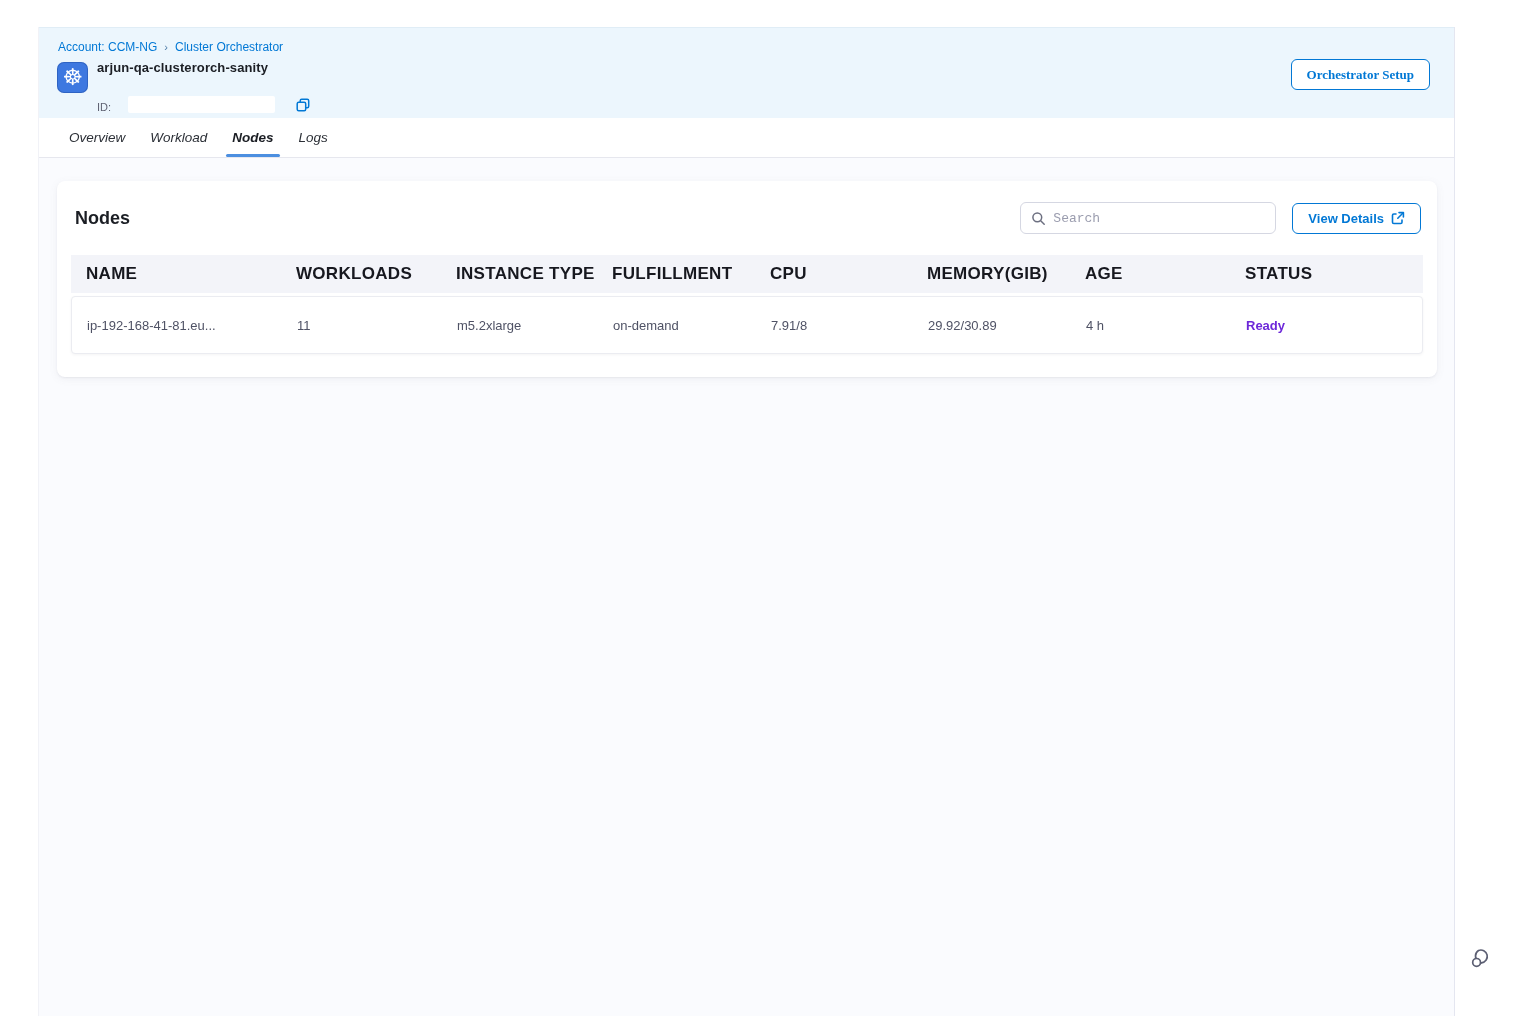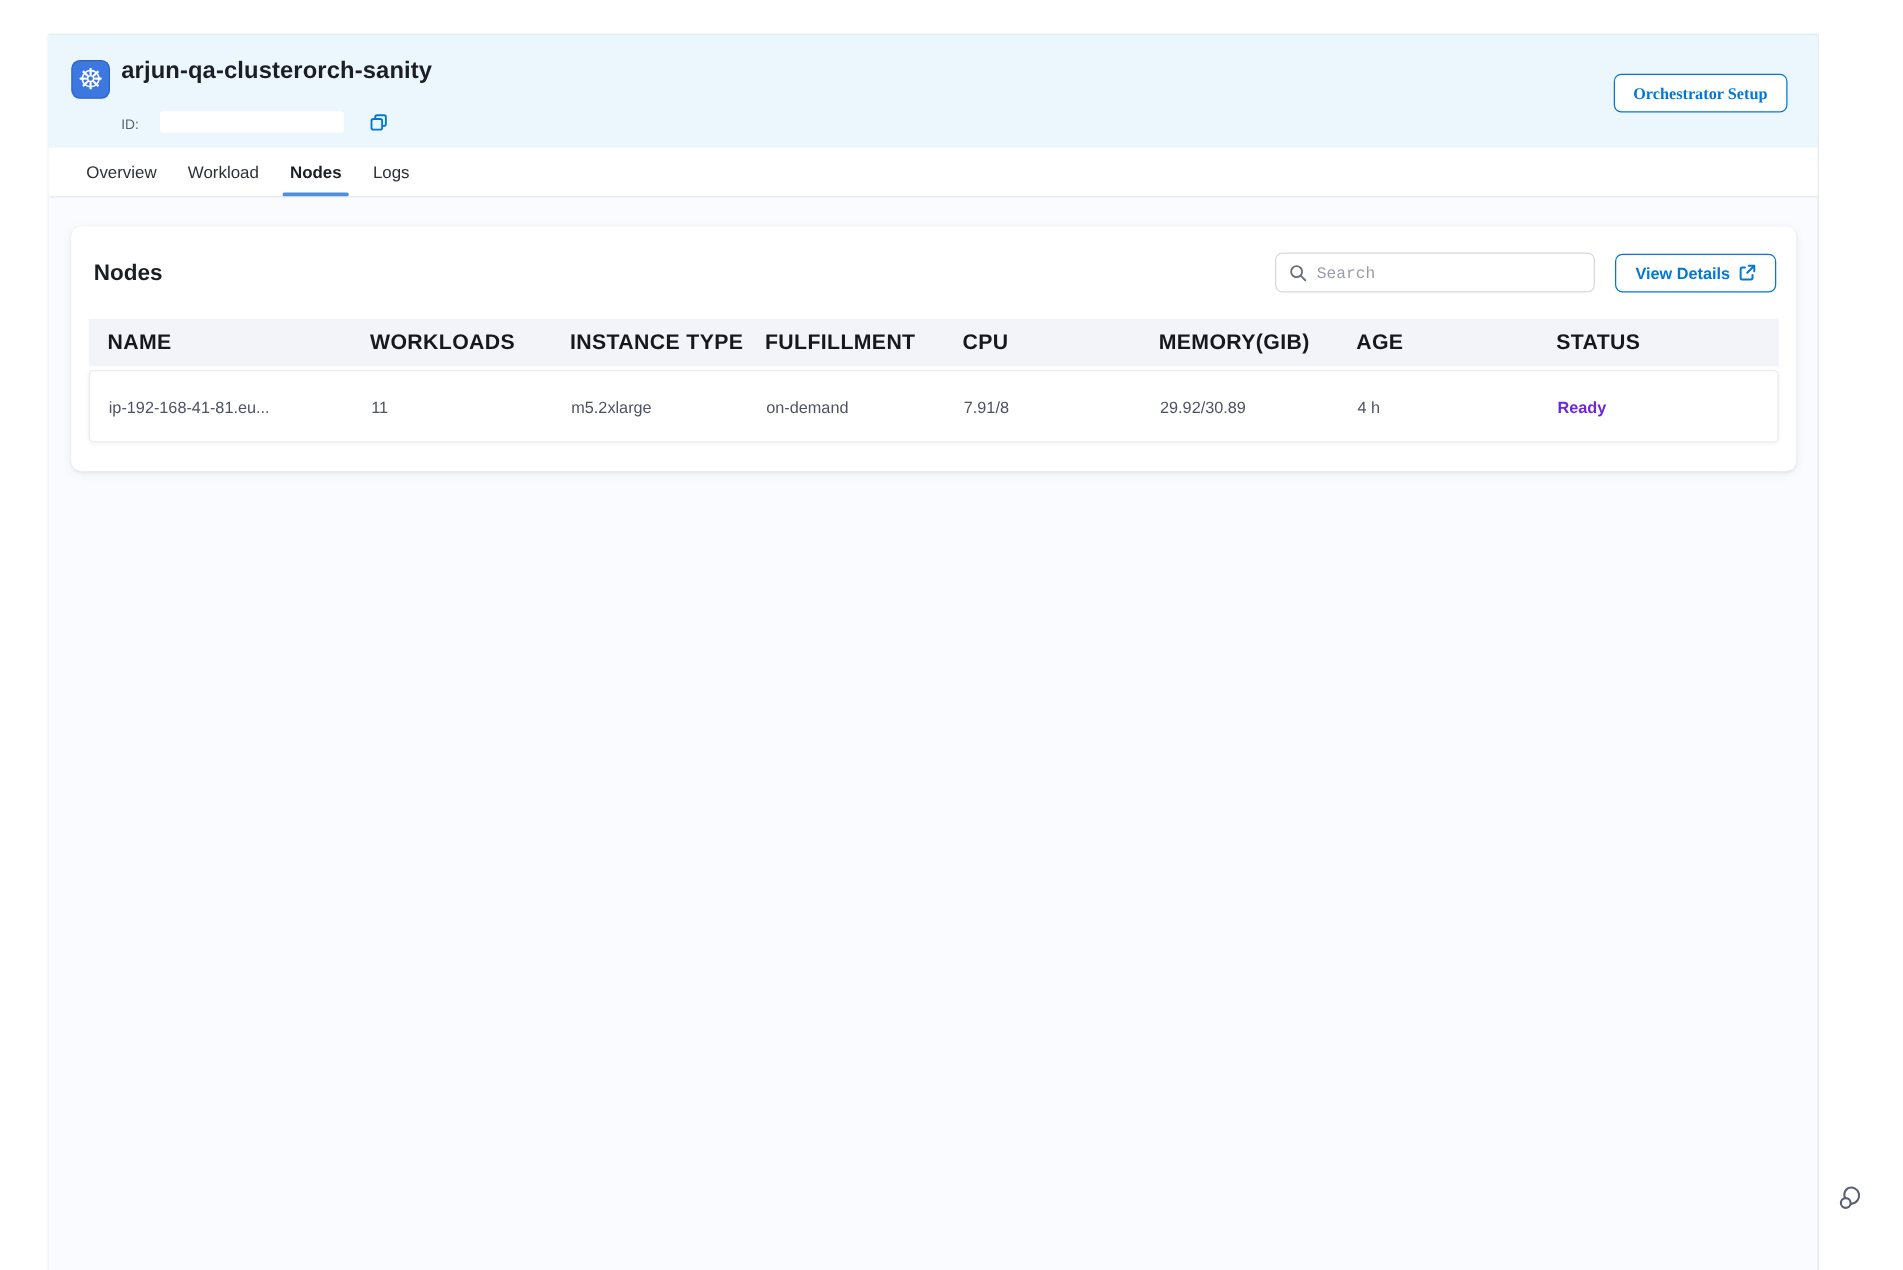--- a/index.html
+++ b/index.html
@@ -32,39 +32,39 @@
   .crumb-sep { color: #4f7ca8; font-size: 11px; }
   .title-row { display: flex; align-items: flex-start; margin-top: 6px; }
   .k8s-badge {
     width: 31px; height: 31px; border-radius: 7px;
     background: #3d78e0; color: #ffffff;
     display: flex; align-items: center; justify-content: center;
     font-size: 23px; line-height: 1; margin-right: 9px; margin-top: 2px;
     box-shadow: inset 0 0 0 1px rgba(20,60,140,.35);
   }
   .title-block { display: flex; flex-direction: column; }
-  .page-title { font-size: 19px; font-weight: bold; color: #1b1e24; letter-spacing: .1px; }
+  .page-title { font-size: 13px; font-weight: bold; color: #1b1e24; letter-spacing: .1px; }
   .id-row { display: flex; align-items: flex-end; margin-top: 21px; gap: 17px; }
   .id-label { font-size: 11px; color: #5f6272; }
   .id-value-box {
     width: 147px; height: 17px; background: #ffffff; border-radius: 2px;
   }
   .copy-btn { width: 16px; height: 16px; margin-left: 3px; cursor: pointer; display: inline-flex; }
   .btn-outline {
     background: #ffffff; border: 1.5px solid #0278d5; color: #0278d5;
     font-weight: bold; font-size: 13px; border-radius: 6px;
     padding: 0 15px; height: 31px; display: inline-flex; align-items: center; gap: 7px;
     cursor: pointer; font-family: inherit;
   }
   .setup-btn { position: absolute; right: 24px; top: 31px; font-family: Liberation Serif, serif; }
 
   
   .tabbar {
     height: 40px; background: #ffffff; border-bottom: 1px solid #e6e7ee;
-    display: flex; align-items: stretch; padding-left: 28px; gap: 21px;
+    display: flex; align-items: stretch; padding-left: 28px; gap: 21px; font-style: italic;
   }
   .tab {
     display: flex; align-items: center; font-size: 13.5px; color: #2b2f36;
     cursor: pointer; position: relative; padding: 0 2px;
   }
   .tab.active { font-weight: bold; color: #1b1e24; }
   .tab.active::after {
     content: ""; position: absolute; left: -4px; right: -4px; bottom: 0;
     height: 3px; background: #4c8fe0; border-radius: 3px;
   }
@@ -122,20 +122,25 @@
   }
 
   .icon-svg { display: block; }
 </style>
 </head>
 <body>
 
 <div class="panel">
 
   <div class="band">
+    <div class="breadcrumb">
+      <span class="crumb-link">Account: CCM-NG</span>
+      <span class="crumb-sep">›</span>
+      <span class="crumb-link">Cluster Orchestrator</span>
+    </div>
     <div class="title-row">
       <div class="k8s-badge">☸</div>
       <div class="title-block">
         <div class="page-title">arjun-qa-clusterorch-sanity</div>
         <div class="id-row">
           <span class="id-label">ID:</span>
           <span class="id-value-box"></span>
           <span class="copy-btn">
             <svg class="icon-svg" width="16" height="16" viewBox="0 0 16 16">
               <rect x="5.2" y="2.2" width="8.5" height="8.5" rx="1.5" fill="none" stroke="#0278d5" stroke-width="1.5"></rect>

